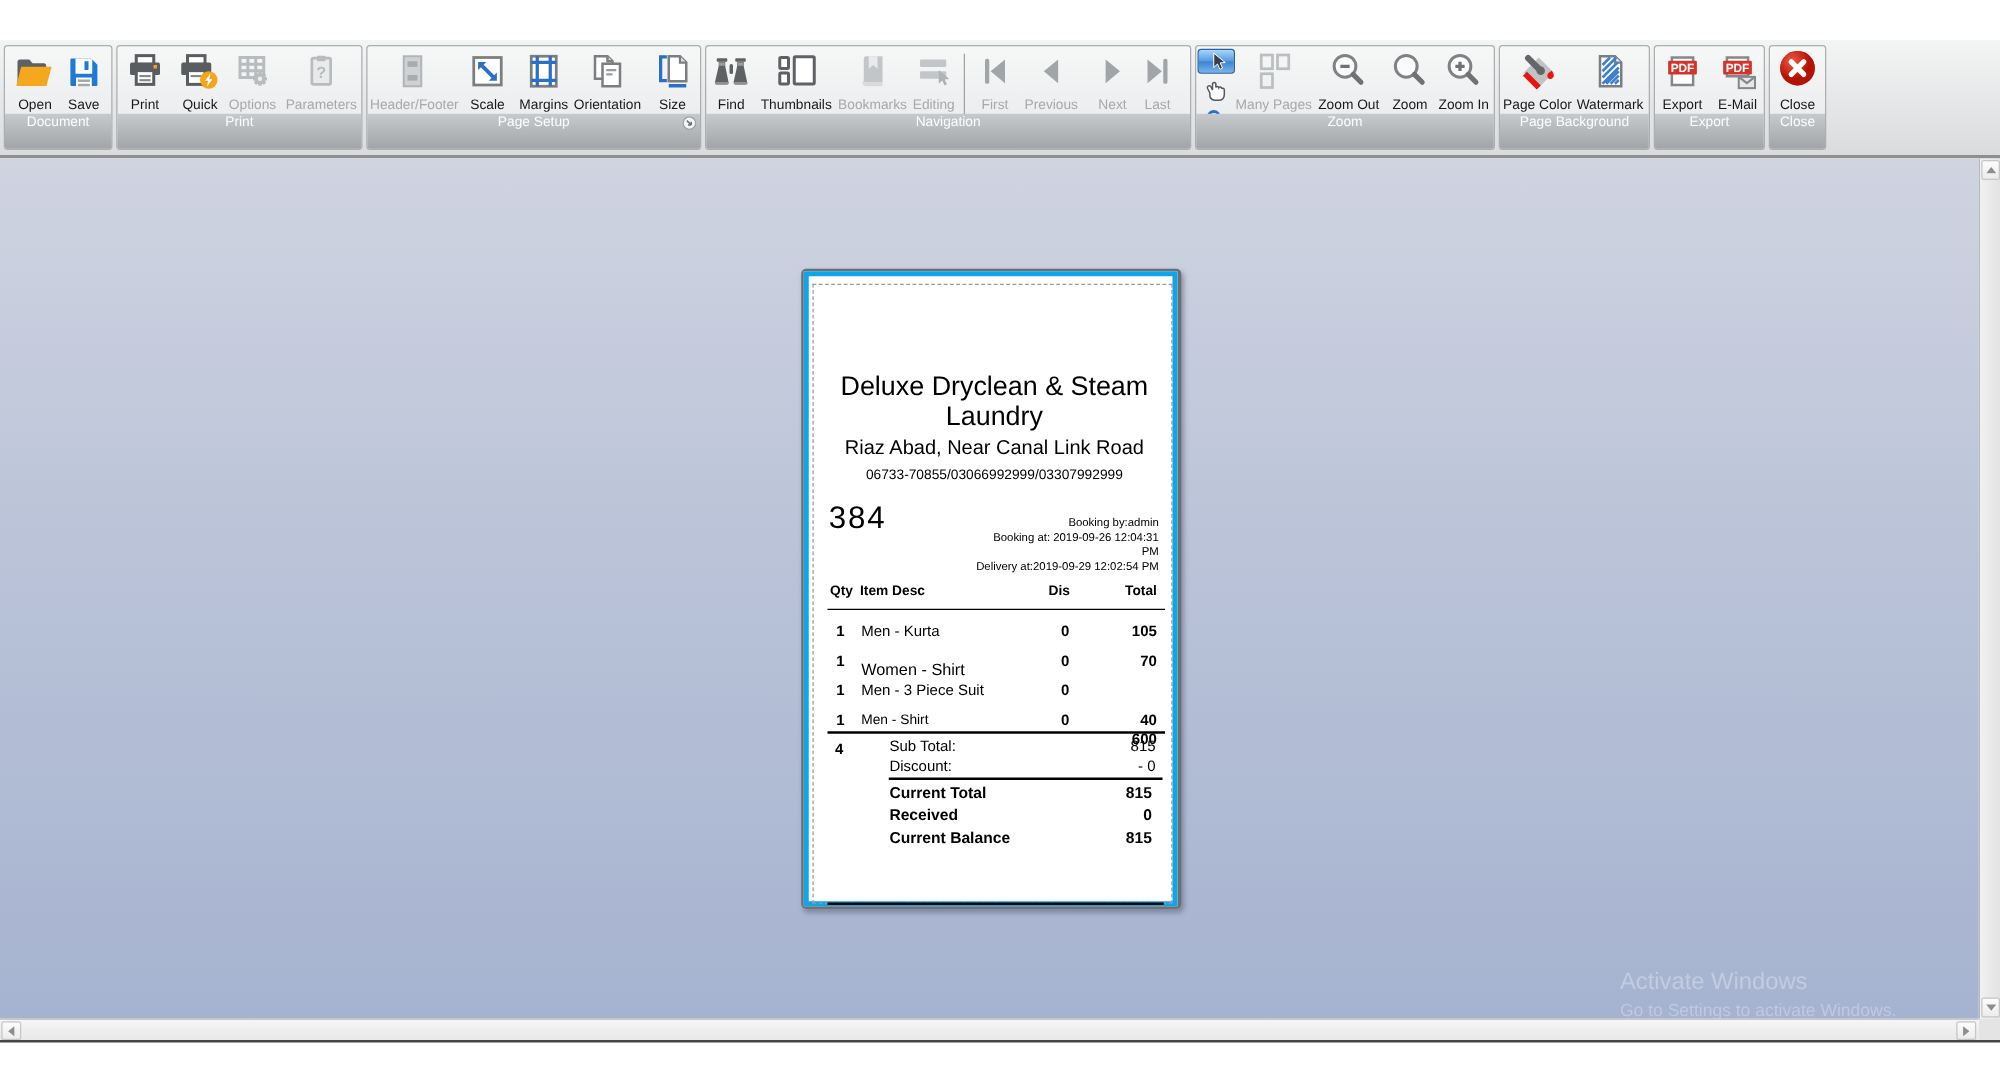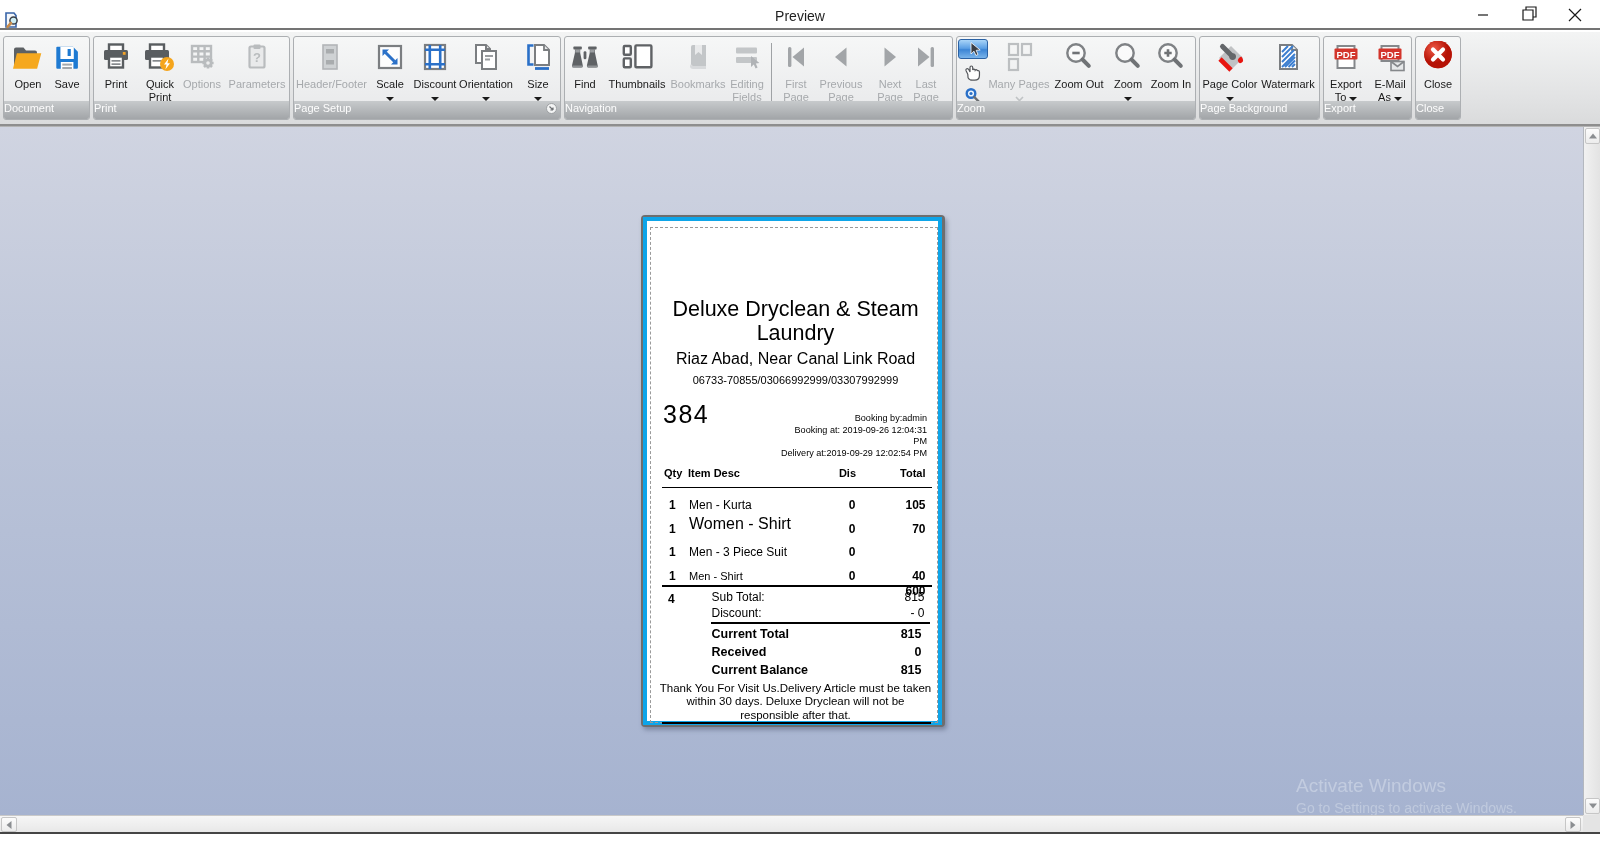--- a/index.html
+++ b/index.html
@@ -9,21 +9,21 @@
 
 #titlebar { position:absolute; left:0; top:0; width:1600px; height:30px; background:#fff; border-bottom:2px solid #747474; }
 #titlebar .title { position:absolute; left:0; right:0; top:8px; text-align:center; font-size:14px; color:#1f1f1f; }
 #appicon { position:absolute; left:3px; top:12px; }
 .winbtn { position:absolute; top:0; width:18px; height:30px; }
 
 
 #ribbon { position:absolute; left:0; top:32px; width:1600px; height:92px; background:linear-gradient(#f3f4f4,#e2e3e4 70%,#dadbdc); }
 #ribbon:after { content:""; position:absolute; left:0; top:92px; width:1600px; height:3px; background:linear-gradient(#8e8e8e,#8e8e8e 66%,#d8d8d8); }
 .grp { position:absolute; top:4px; height:84px; border:1px solid #acafb2; border-radius:3px; background:linear-gradient(#f6f7f7,#ebeced 75%,#e7e8e9); }
-.grp .cap { position:absolute; left:0; right:0; bottom:0; height:18px; background:linear-gradient(#c7cacc,#a2a5a8); border-radius:0 0 2px 2px; color:#fdfdfd; font-size:11px; line-height:14px; }
+.grp .cap { position:absolute; left:0; right:0; bottom:0; height:28px; background:linear-gradient(#c7cacc,#a2a5a8); border-radius:0 0 2px 2px; color:#fdfdfd; font-size:11px; line-height:14px; text-align:center; }
 .btn { position:absolute; top:2px; text-align:center; }
 .btn .ic { position:absolute; top:2px; left:0; right:0; height:32px; }
 .btn .ic svg { display:inline-block; }
 .btn .lb { position:absolute; top:39px; left:0; right:0; font-size:11px; line-height:13px; color:#191919; }
 .btn.dis .lb { color:#a6a9ac; }
 .arrow-dn { display:inline-block; width:0; height:0; border-left:4px solid transparent; border-right:4px solid transparent; border-top:4px solid #1a1a1a; }
 
 
 #doc { position:absolute; left:0; top:127px; width:1583px; height:688px; background:linear-gradient(#d0d4e1,#bac3d8 45%,#a6b3d0); overflow:hidden; }
 #watermark1 { position:absolute; left:1296px; top:648px; font-size:19px; color:rgba(223,229,240,0.48); }
@@ -50,38 +50,20 @@
 #statusbar { position:absolute; left:0; top:834px; width:1600px; height:26px; background:linear-gradient(#d3d3d3,#b3b3b3); }
 #statusbar .pg1 { position:absolute; left:13px; top:7px; font-size:11.5px; color:#101022; }
 #statusbar .sep { position:absolute; left:76px; top:4px; width:1px; height:18px; background:#8c8c8c; box-shadow:1px 0 0 #e8e8e8; }
 #zoomlbl { position:absolute; left:1398px; top:6px; width:40px; text-align:center; font-size:13px; color:#16161d; }
 .zbtn { position:absolute; top:6px; background:linear-gradient(#ffffff,#e9e9e9); border:2px solid #6a6a6a; border-radius:4px; }
 </style>
 </head>
 <body>
 <div id="win">
 
-  <div id="titlebar">
-    <div class="title">Preview</div>
-    <svg id="appicon" width="17" height="17" viewBox="0 0 17 17">
-      <path d="M3 1 L11 1 L13 3.5 L13 15 L3 15 Z" fill="#f4f7fb" stroke="#3864a8" stroke-width="1.6"></path>
-      <circle cx="10.5" cy="8.5" r="3.6" fill="#cdeef5" stroke="#3b3f46" stroke-width="1.5"></circle>
-      <path d="M8 11 L4.5 14.8" stroke="#c98c4a" stroke-width="2.6" stroke-linecap="round"></path>
-    </svg>
-    <svg class="winbtn" style="left:1471px" width="18" height="30">
-        <path d="M7 15 H17" stroke="#1a1a1a" stroke-width="1.2"></path>
-      </svg>
-    <svg class="winbtn" style="left:1519px" width="18" height="30">
-        <path d="M4 10 H14 V20 H4 Z" fill="none" stroke="#1a1a1a" stroke-width="1.2"></path>
-        <path d="M7 10 V7 H17 V17 H14" fill="none" stroke="#1a1a1a" stroke-width="1.2"></path>
-      </svg>
-    <svg class="winbtn" style="left:1566px" width="18" height="30">
-        <path d="M3 9 L15 21 M15 9 L3 21" stroke="#1a1a1a" stroke-width="1.2"></path>
-      </svg>
-  </div>
 
   <div id="ribbon">
 
     <div class="grp" style="left:3px;width:87px;">
       <div class="btn" style="left:2px;width:44px;">
         <div class="ic"><svg width="32" height="32" viewBox="0 0 32 32">
           <path d="M2 25 V8.5 q0 -2 2 -2 h7.5 l2.5 3 h9 q2 0 2 2 V25 z" fill="#5d6164"></path>
           <path d="M1 27.8 L4.9 12.3 H29.3 L25.1 27.8 Z" fill="#f5a81e"></path>
         </svg></div>
         <div class="lb">Open</div>
@@ -168,21 +150,21 @@
         </svg></div>
         <div class="lb">Scale</div>
         <div style="position:absolute;top:57px;left:0;right:0;line-height:0;"><span class="arrow-dn"></span></div>
       </div>
       <div class="btn" style="left:115px;width:52px;">
         <div class="ic"><svg width="32" height="32" viewBox="0 0 32 32">
           <rect x="6" y="4" width="20" height="24" fill="#fff" stroke="#7b7e81" stroke-width="2.2"></rect>
           <path d="M10.8 4 V28 M21.2 4 V28" stroke="#2a70c8" stroke-width="2.6"></path>
           <path d="M6 8.8 H26 M6 23.2 H26" stroke="#2a70c8" stroke-width="2.6"></path>
         </svg></div>
-        <div class="lb">Discount</div>
+        <div class="lb">Margins</div>
         <div style="position:absolute;top:57px;left:0;right:0;line-height:0;"><span class="arrow-dn"></span></div>
       </div>
       <div class="btn" style="left:159px;width:66px;">
         <div class="ic"><svg width="32" height="32" viewBox="0 0 32 32">
           <path d="M6 4 h10 l4 4 v14 h-14 z" fill="#fff" stroke="#7b7e81" stroke-width="2"></path>
           <path d="M16 4 v4 h4" fill="#e7e8e9" stroke="#7b7e81" stroke-width="2"></path>
           <path d="M12 10 h14 l0 0 v18 h-14 z" fill="#fff" stroke="#7b7e81" stroke-width="2"></path>
           <path d="M15 15 h8 M15 18.5 h5" stroke="#9a9da0" stroke-width="1.8"></path>
         </svg></div>
         <div class="lb">Orientation</div>
@@ -424,21 +406,21 @@
         <div class="pg rt" style="top:246.2px;right:82px;left:120px;font-size:11px;line-height:13px;font-weight:bold;">Dis</div>
         <div class="pg rt" style="top:246.2px;right:12.5px;left:200px;font-size:11px;line-height:13px;font-weight:bold;">Total</div>
         <div class="hr" style="top:265.8px;left:15px;width:270px;height:1.6px;"></div>
 
         <div class="pg" style="top:278px;left:22px;font-size:12px;line-height:13px;font-weight:bold;">1</div>
         <div class="pg" style="top:278px;left:42px;font-size:12px;line-height:13px;">Men - Kurta</div>
         <div class="pg rt" style="top:278px;right:82.5px;left:120px;font-size:12px;line-height:13px;font-weight:bold;">0</div>
         <div class="pg rt" style="top:278px;right:12.5px;left:200px;font-size:12px;line-height:13px;font-weight:bold;">105</div>
 
         <div class="pg" style="top:301.5px;left:22px;font-size:12px;line-height:13px;font-weight:bold;">1</div>
-        <div class="pg" style="top:296px;left:42px;font-size:16px;line-height:13px;">Women - Shirt</div>
+        <div class="pg" style="top:308px;left:42px;font-size:13px;line-height:13px;">Women - Shirt</div>
         <div class="pg rt" style="top:301.5px;right:82.5px;left:120px;font-size:12px;line-height:13px;font-weight:bold;">0</div>
         <div class="pg rt" style="top:301.5px;right:12.5px;left:201px;font-size:12px;line-height:13px;font-weight:bold;">70</div>
 
         <div class="pg" style="top:325px;left:22px;font-size:12px;line-height:13px;font-weight:bold;">1</div>
         <div class="pg" style="top:325px;left:42px;font-size:12px;line-height:13px;">Men - 3 Piece Suit</div>
         <div class="pg rt" style="top:325px;right:82.5px;left:120px;font-size:12px;line-height:13px;font-weight:bold;">0</div>
         <div class="pg rt" style="top:325px;right:12.5px;left:200px;font-size:12px;line-height:13px;font-weight:bold;margin-top:39px;">600</div>
 
         <div class="pg" style="top:348.5px;left:22px;font-size:12px;line-height:13px;font-weight:bold;">1</div>
         <div class="pg" style="top:348.5px;left:42px;font-size:11px;line-height:13px;">Men - Shirt</div>
@@ -453,21 +435,20 @@
         <div class="pg rt" style="top:385.5px;right:13.5px;left:200px;font-size:12px;line-height:13px;">- 0</div>
         <div class="hr" style="top:401px;left:64px;width:218.5px;height:1.6px;"></div>
 
         <div class="pg" style="top:406px;left:64.5px;font-size:12.5px;line-height:14px;font-weight:bold;">Current Total</div>
         <div class="pg rt" style="top:406px;right:16.5px;left:200px;font-size:12.5px;line-height:14px;font-weight:bold;">815</div>
         <div class="pg" style="top:424px;left:64.5px;font-size:12.5px;line-height:14px;font-weight:bold;">Received</div>
         <div class="pg rt" style="top:424px;right:16.5px;left:200px;font-size:12.5px;line-height:14px;font-weight:bold;">0</div>
         <div class="pg" style="top:442px;left:64.5px;font-size:12.5px;line-height:14px;font-weight:bold;">Current Balance</div>
         <div class="pg rt" style="top:442px;right:16.5px;left:200px;font-size:12.5px;line-height:14px;font-weight:bold;">815</div>
 
-        <div class="pg ctr" style="top:460.8px;font-size:11.5px;line-height:13.4px;">Thank You For Visit Us.Delivery Article must be taken<br>within 30 days. Deluxe Dryclean will not be<br>responsible after that.</div>
         <div class="hr" style="top:500.8px;left:15px;width:268.5px;height:2px;"></div>
       </div>
     </div>
   </div>
 
   <div id="vscroll">
     <div class="sbtn" style="left:1px;top:1px;width:15px;height:16px;">
         <svg width="9" height="6">
           <path d="M4.5 0.5 L8.5 5.5 H0.5 Z" fill="#8b8e91"></path>
         </svg>

